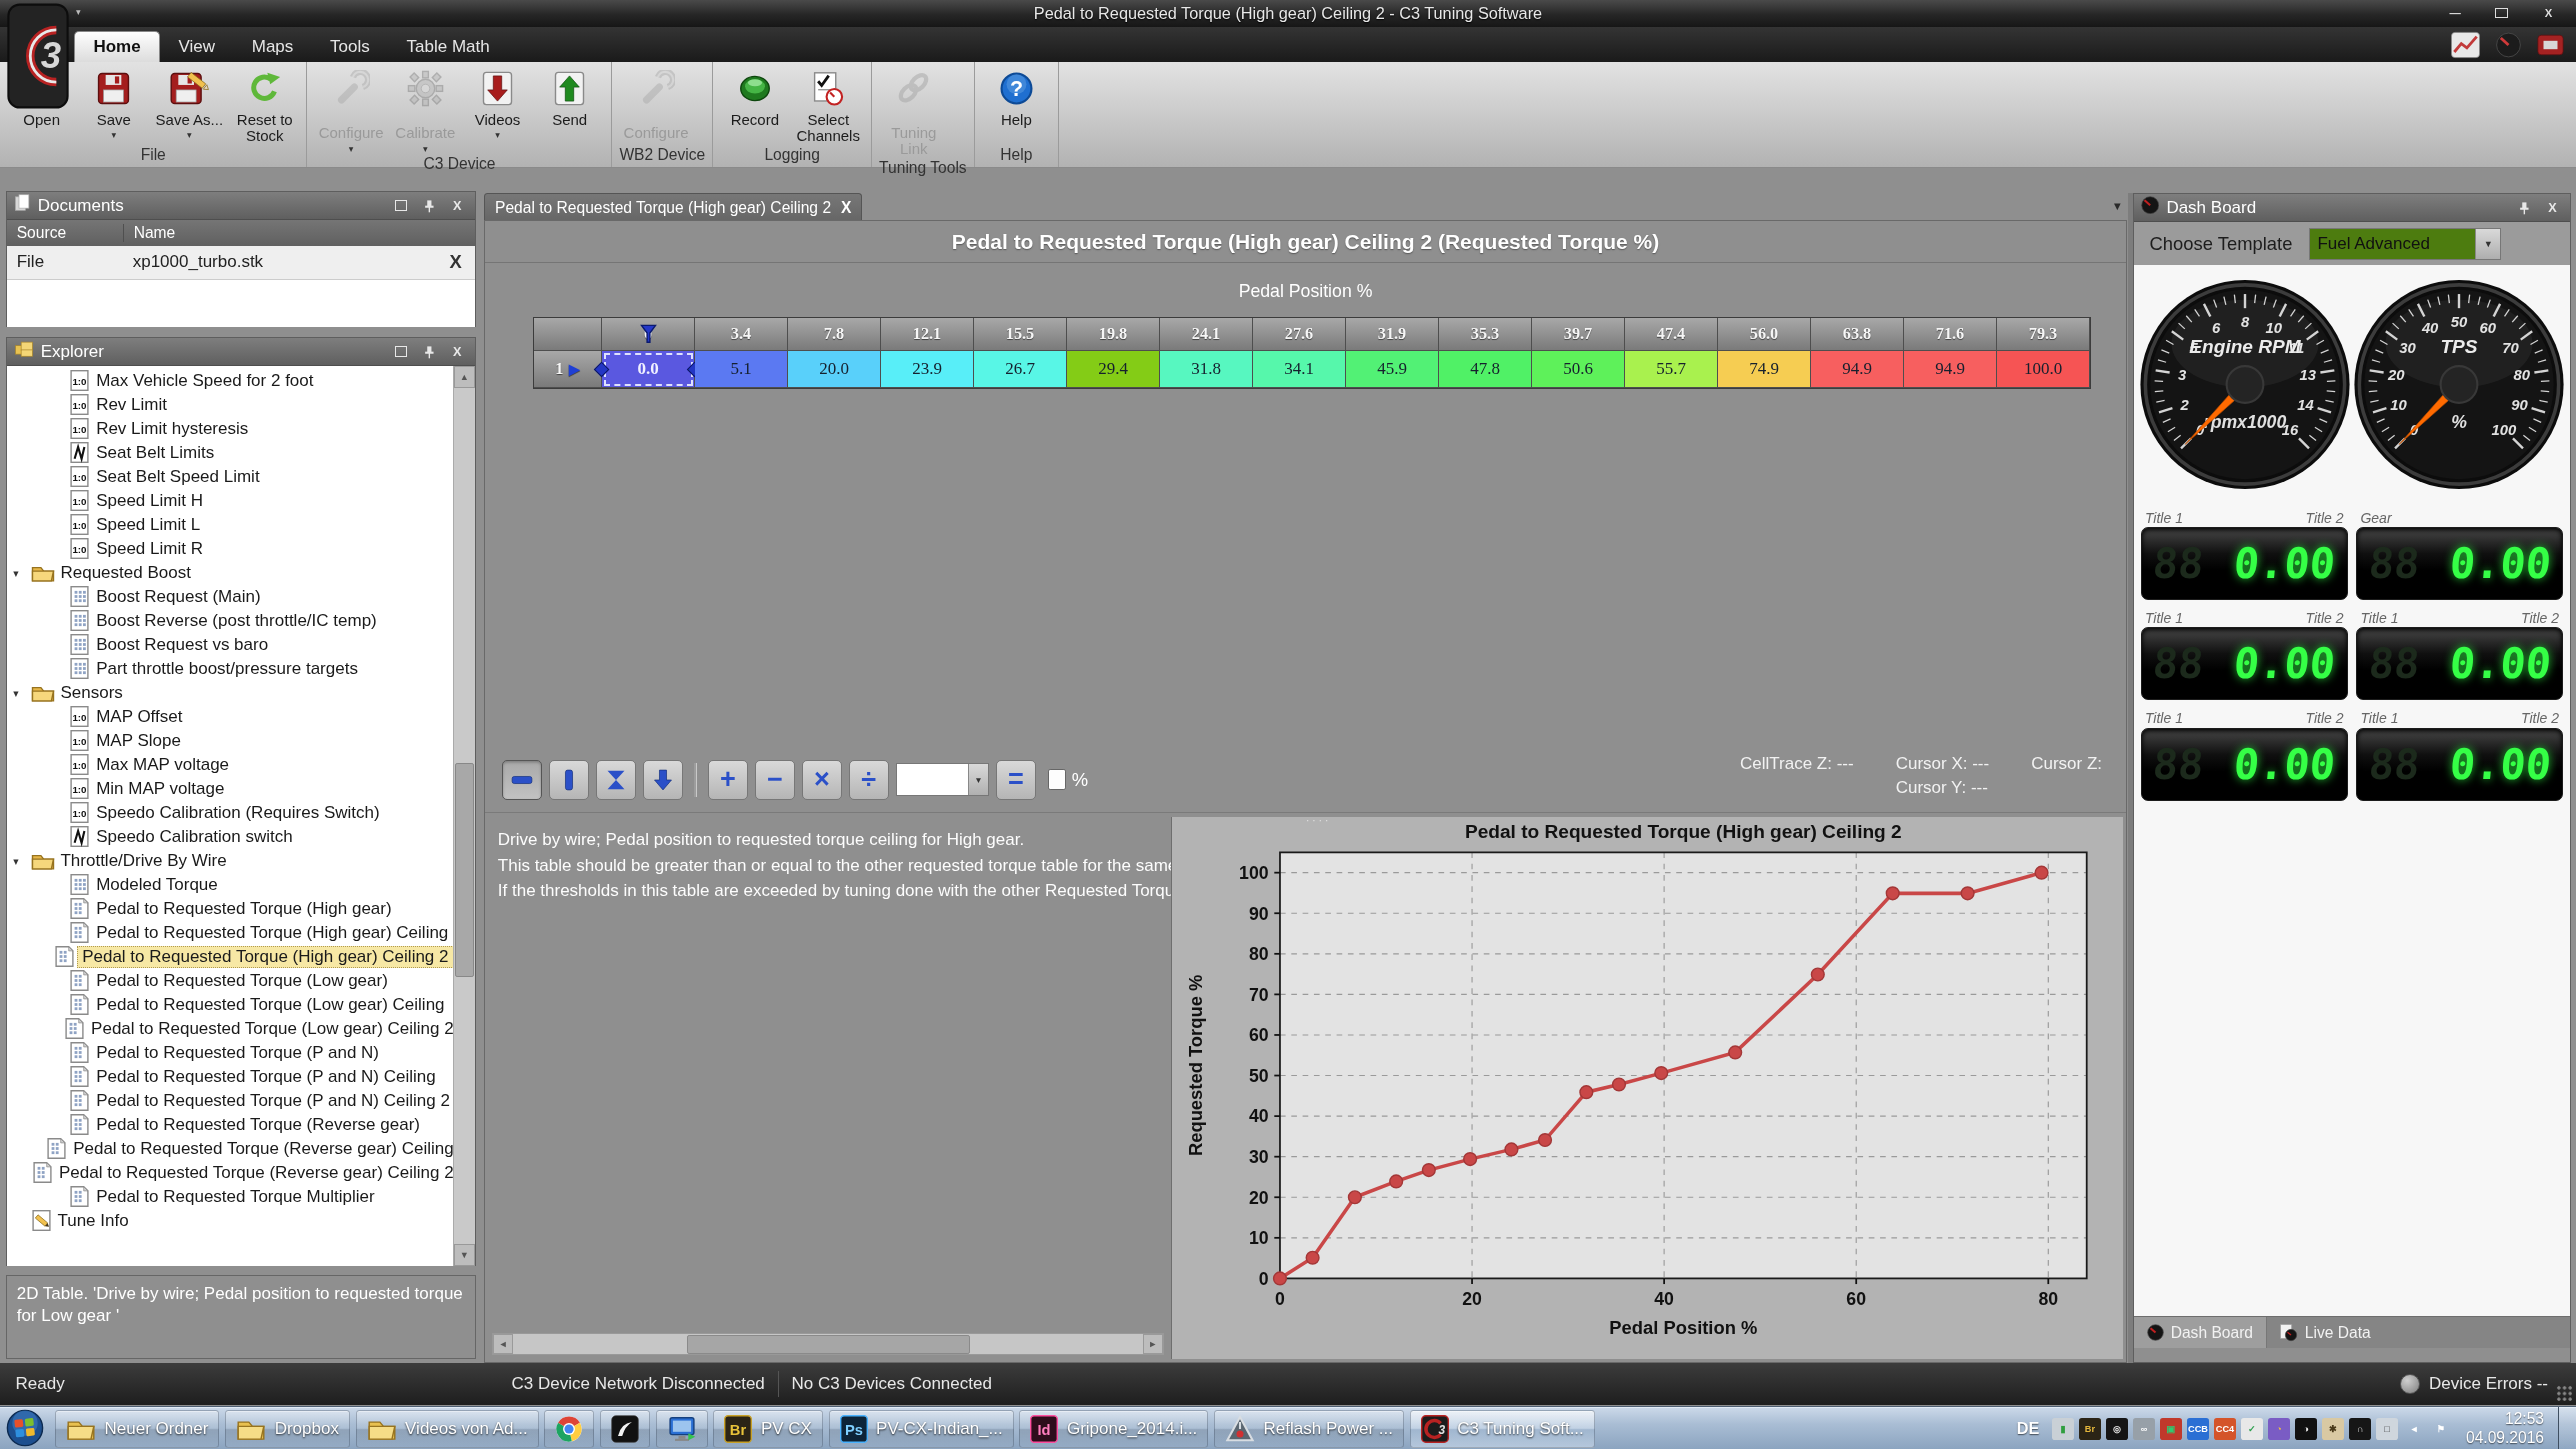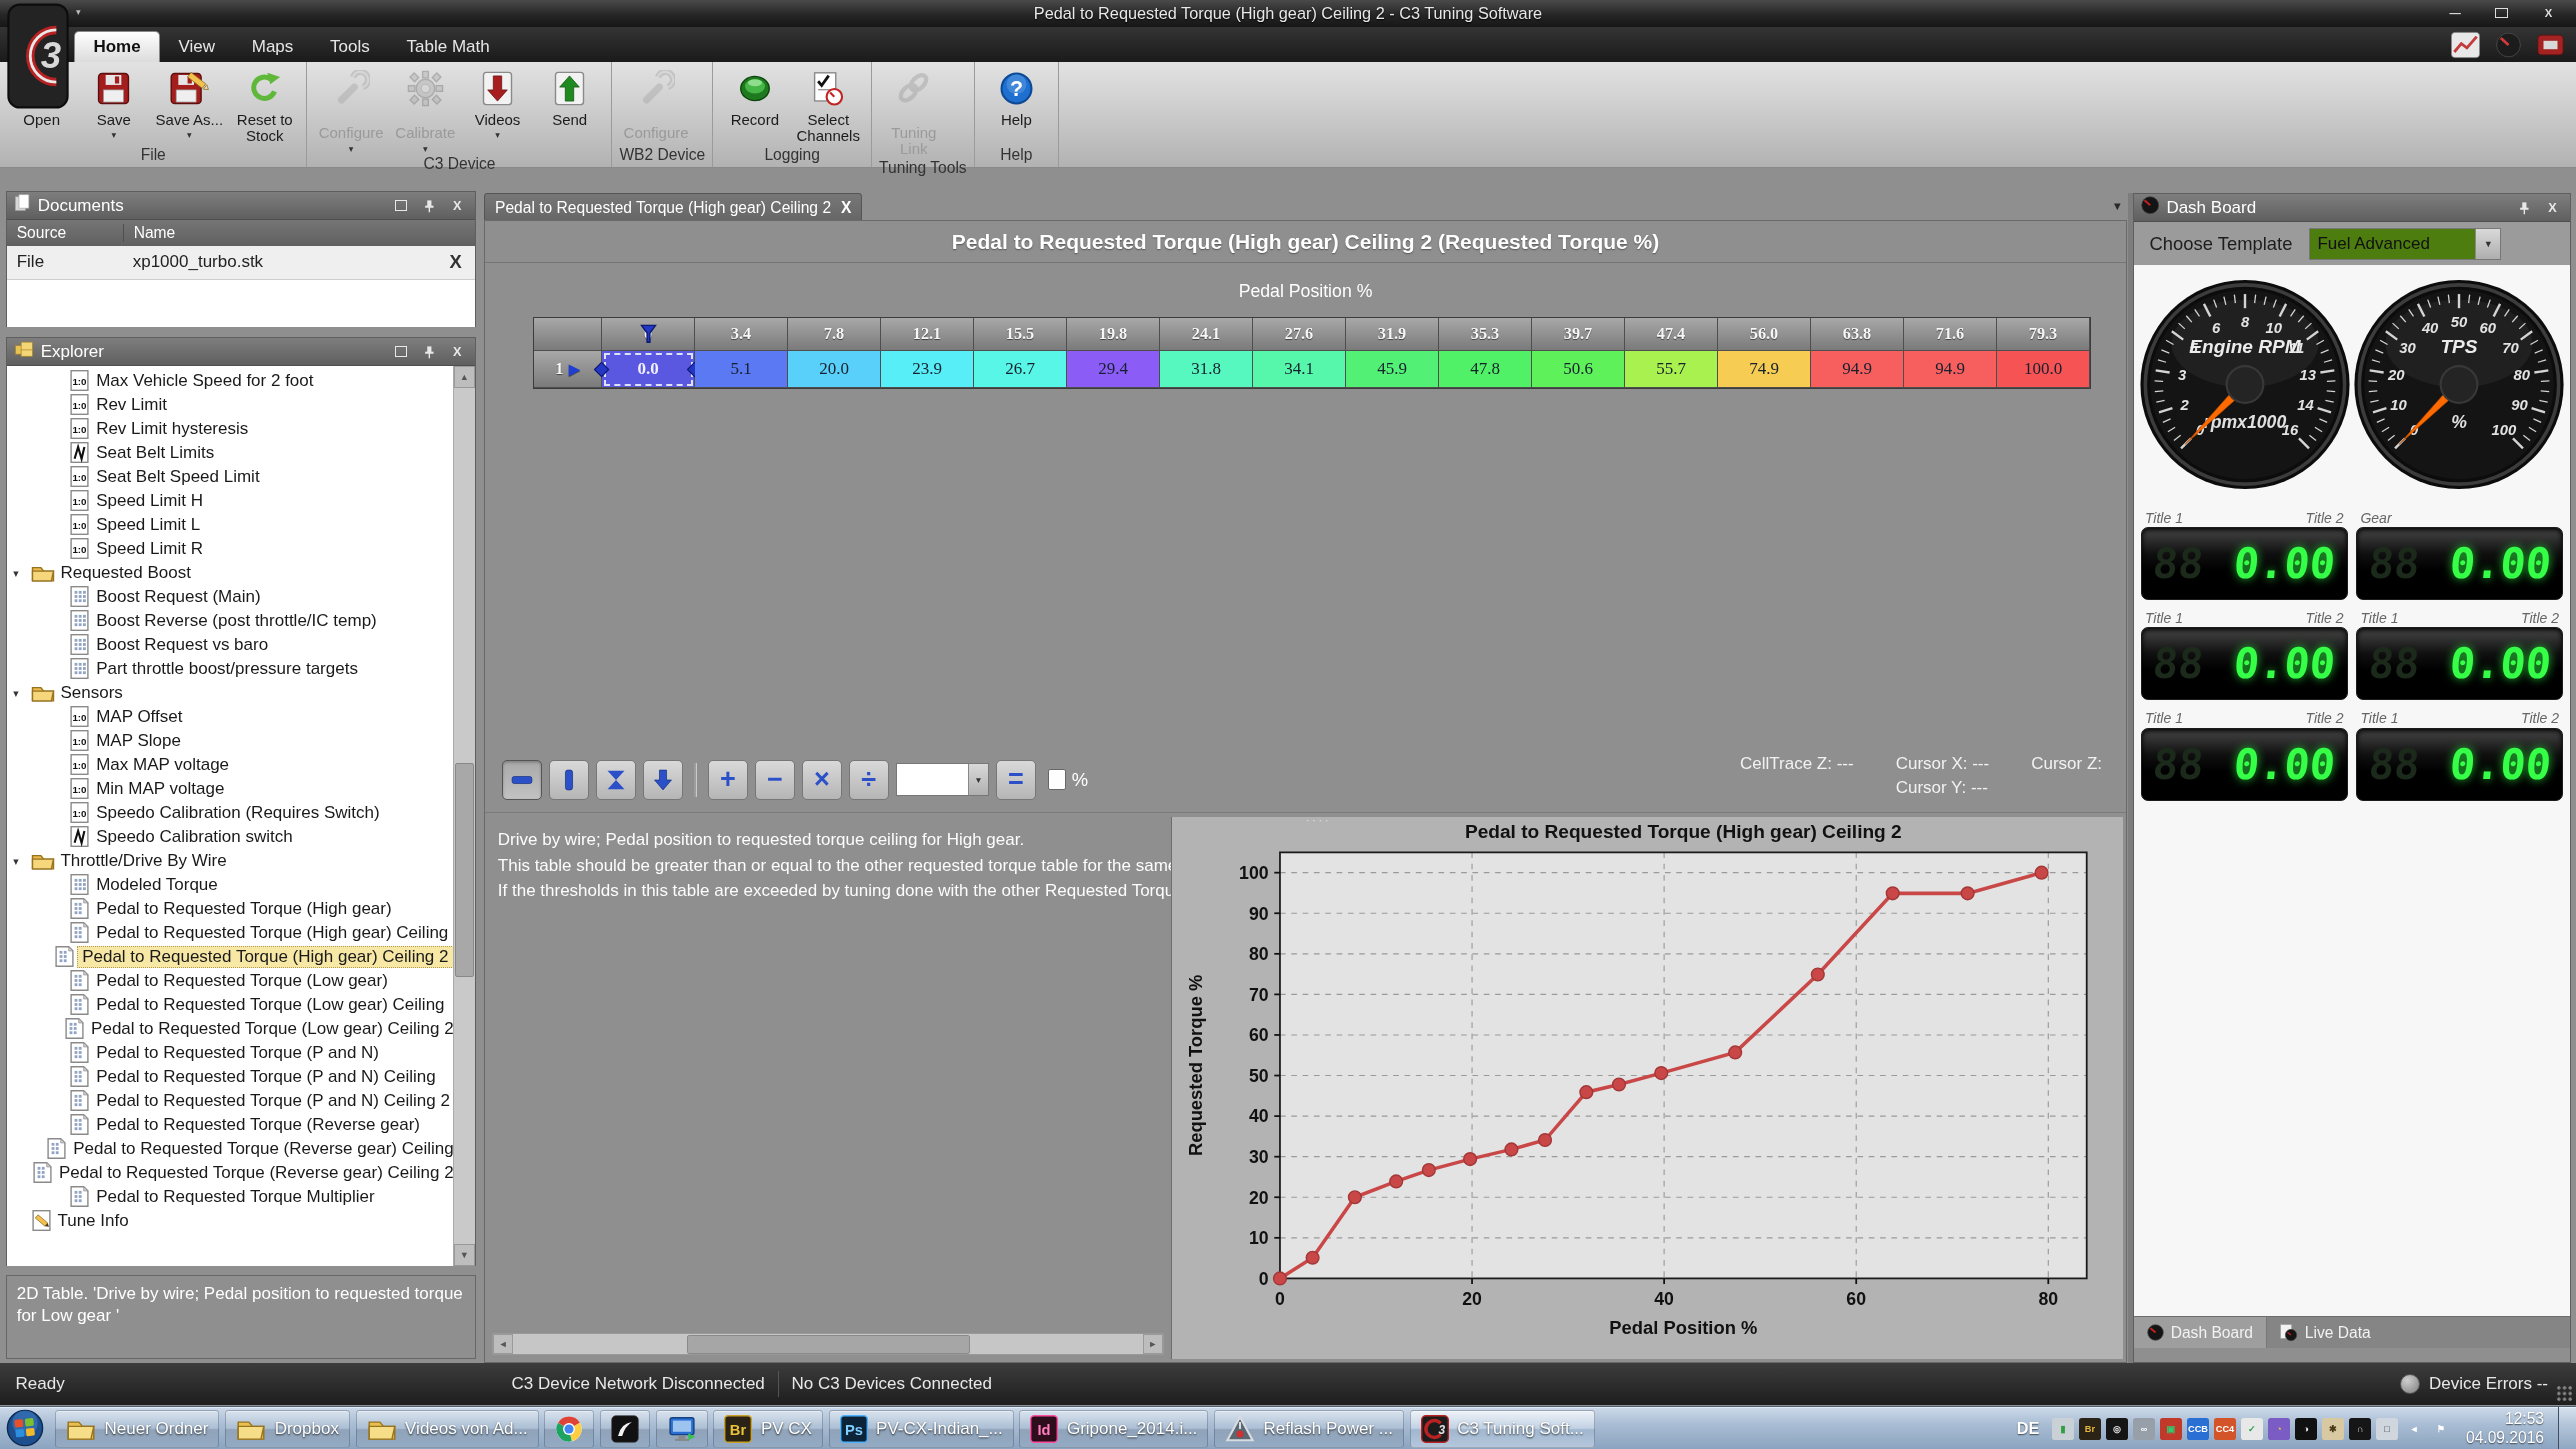--- a/index.html
+++ b/index.html
@@ -1102,21 +1102,21 @@
           </div>
           <div class="tcell td" style="background: rgb(89, 208, 250);">
             <span>20.0</span>
           </div>
           <div class="tcell td" style="background: rgb(88, 238, 248);">
             <span>23.9</span>
           </div>
           <div class="tcell td" style="background: rgb(88, 246, 230);">
             <span>26.7</span>
           </div>
-          <div class="tcell td" style="background: #8b5cf6;">
+          <div class="tcell td" style="background: #84cc16;">
             <span>29.4</span>
           </div>
           <div class="tcell td" style="background: rgb(87, 247, 192);">
             <span>31.8</span>
           </div>
           <div class="tcell td" style="background: rgb(86, 247, 171);">
             <span>34.1</span>
           </div>
           <div class="tcell td" style="background: rgb(82, 241, 117);">
             <span>45.9</span>

